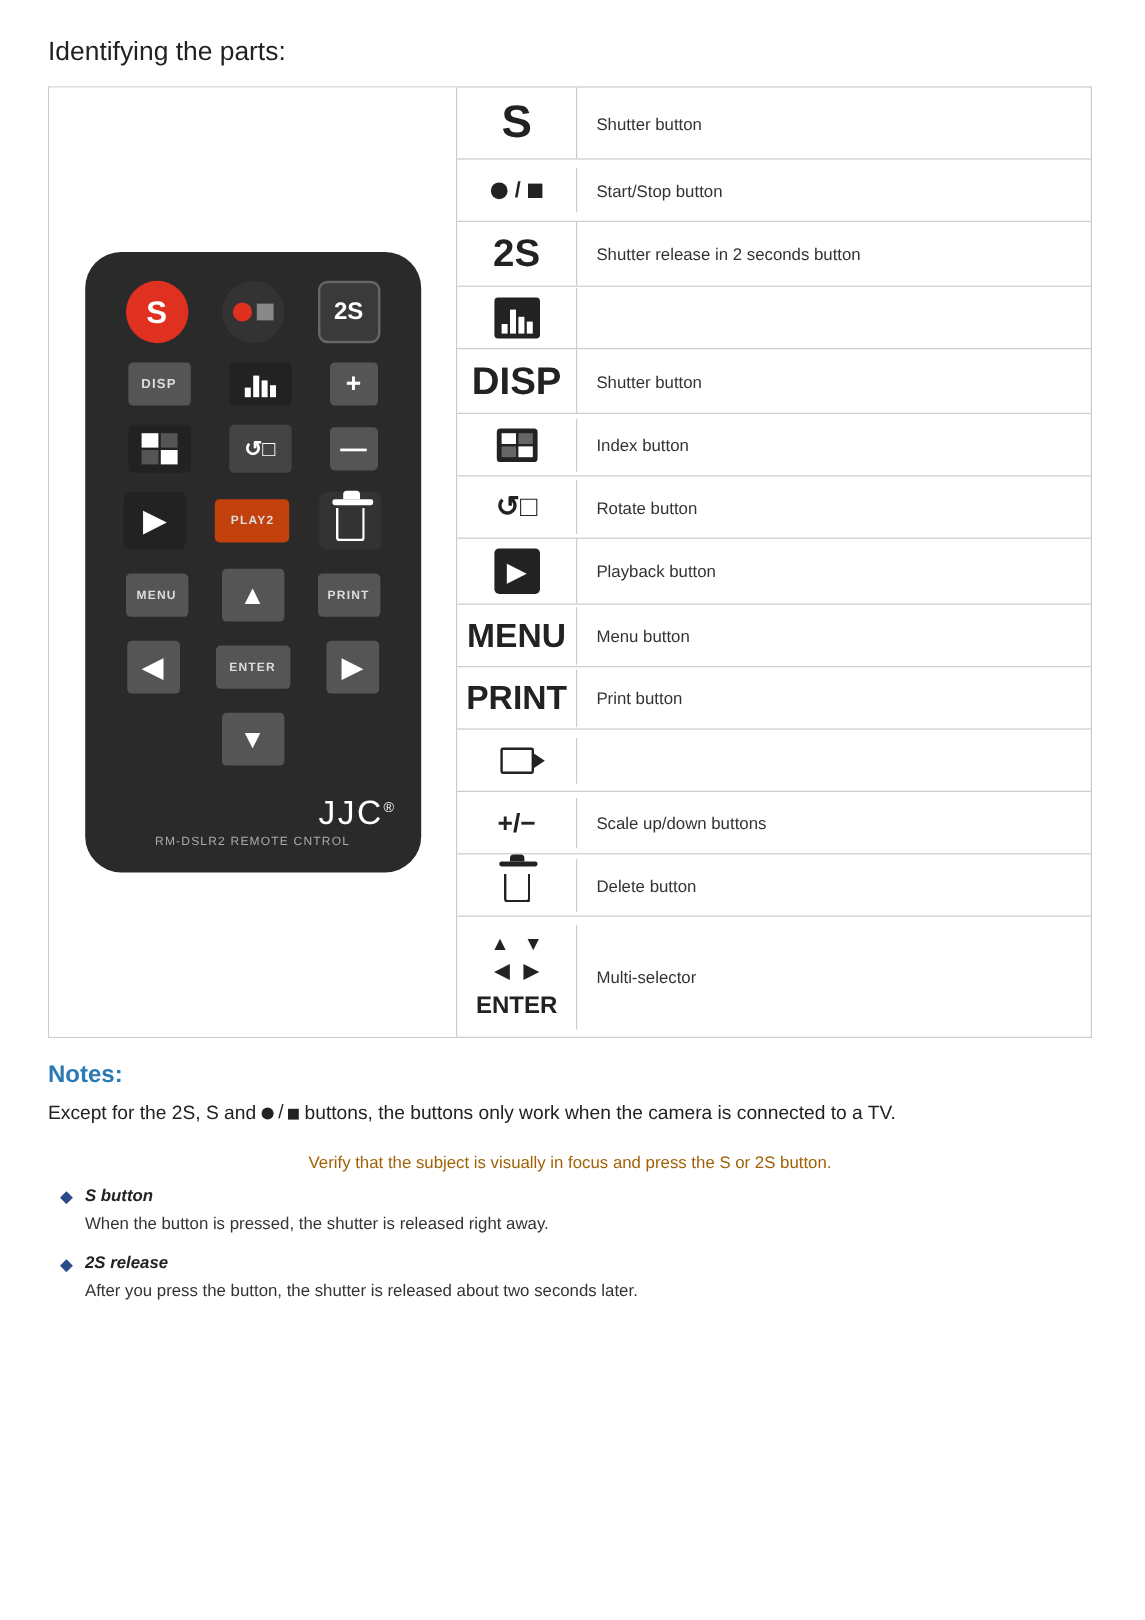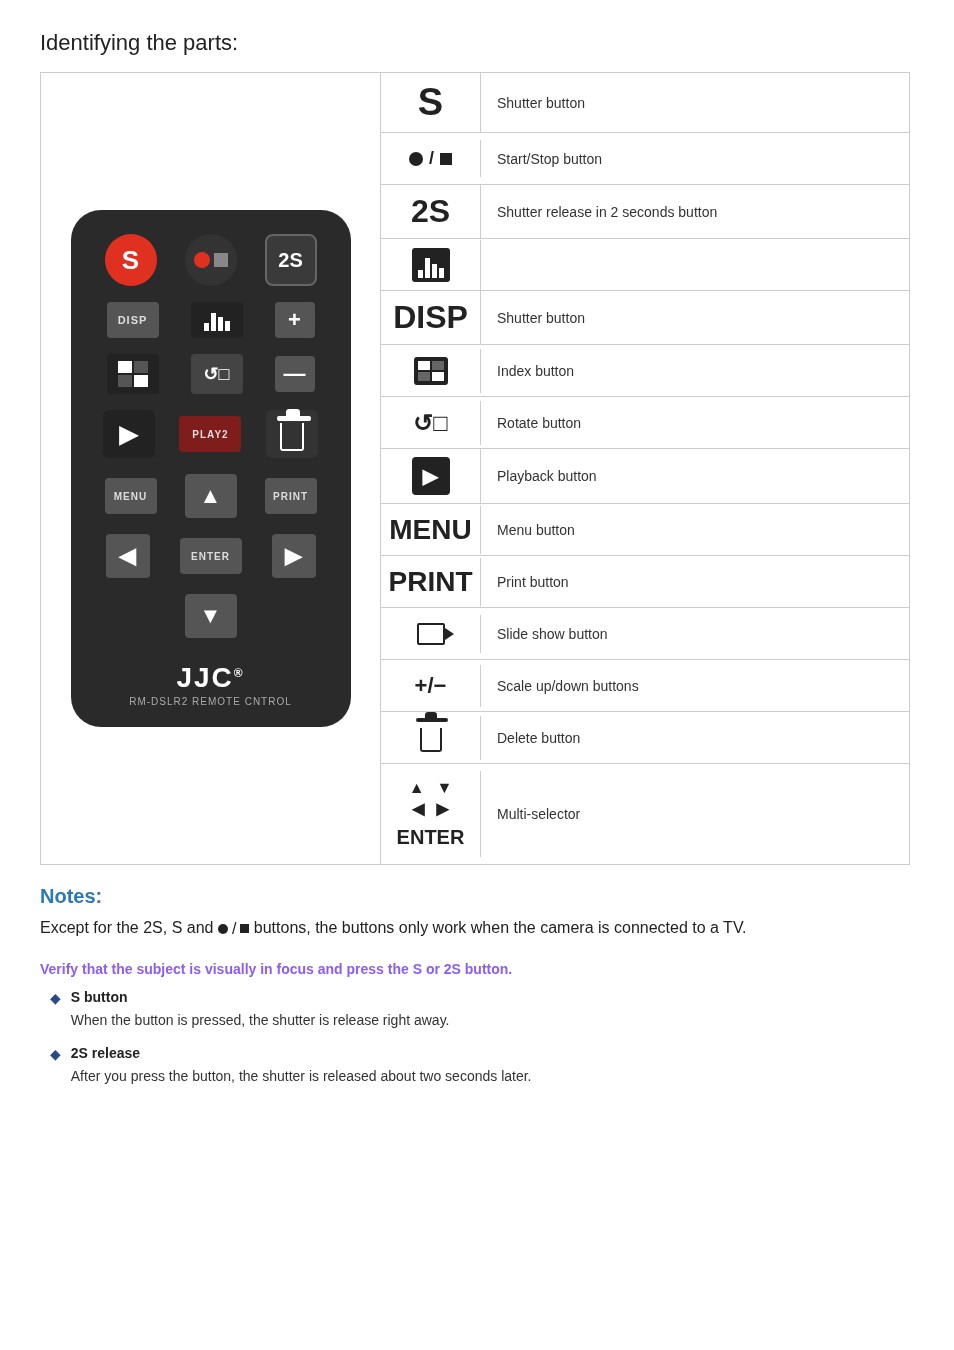--- a/index.html
+++ b/index.html
@@ -137,21 +137,21 @@
     }
     .btn-play {
       width: 52px; height: 48px;
       background: #222;
       border-radius: 6px;
       font-size: 24px;
       color: #fff;
     }
     .btn-play2 {
       width: 62px; height: 36px;
-      background: #7f1d1d;
+      background: #c2410c;
       border-radius: 4px;
       font-size: 10px;
       letter-spacing: 1px;
       color: #ddd;
     }
     .btn-delete {
       width: 52px; height: 48px;
       background: #333;
       border-radius: 6px;
       display: flex; align-items: center; justify-content: center;
@@ -232,23 +232,24 @@
       font-size: 22px;
       color: #fff;
     }
     .jjc-brand {
       text-align: center;
       margin-top: 12px;
       padding: 8px 0 0;
     }
     .jjc-brand .brand-name {
       font-size: 28px;
-      font-weight: bold;
+      font-weight: normal;
       color: #fff;
       letter-spacing: 2px;
+      text-align: right;
     }
     .jjc-brand .reg {
       font-size: 12px;
       vertical-align: super;
     }
     .jjc-brand .sub-name {
       font-size: 10px;
       color: #aaa;
       letter-spacing: 1px;
       margin-top: 2px;
@@ -315,43 +316,44 @@
       margin-top: 20px;
       width: 870px;
     }
     .shooting-title {
       font-size: 22px;
       color: #2a7ab5;
       margin-bottom: 10px;
     }
     .shooting-subtitle {
       font-size: 14px;
-      font-weight: bold;
+      font-weight: normal;
       margin-bottom: 10px;
-      color: #8b5cf6;
+      color: #a16207;
+      text-align: center;
     }
     .bullet-list {
       list-style: none;
       padding-left: 10px;
     }
     .bullet-list li {
       display: flex;
       align-items: flex-start;
       margin-bottom: 12px;
       font-size: 14px;
       line-height: 1.5;
     }
     .diamond {
       color: #2a4a8a;
       font-size: 14px;
       margin-right: 10px;
       margin-top: 1px;
     }
     .bullet-content { flex: 1; }
-    .bullet-title { font-weight: bold; }
+    .bullet-title { font-weight: bold; font-style: italic; }
     .bullet-desc { color: #333; margin-top: 2px; }
     .inline-icon {
       display: inline-flex; align-items: center; gap: 4px;
       vertical-align: middle;
     }
     .inline-dot { width: 10px; height: 10px; background: #222; border-radius: 50%; display: inline-block; }
     .inline-sq { width: 9px; height: 9px; background: #222; display: inline-block; }
   </style>
 </head>
 <body>
@@ -516,21 +518,20 @@
       <div class="btn-label-cell">Print button</div>
     </div>
 
     <div class="btn-row">
       <div class="btn-icon-cell">
         <div style="position:relative; display:inline-block;">
           <div style="width:28px; height:22px; border:2px solid #222; border-radius:2px; background:#fff;"></div>
           <div style="position:absolute; right:-9px; top:50%; transform:translateY(-50%); width:0; height:0; border-left:9px solid #222; border-top:6px solid transparent; border-bottom:6px solid transparent;"></div>
         </div>
       </div>
-      <div class="btn-label-cell">Slide show button</div>
     </div>
 
     <div class="btn-row">
       <div class="btn-icon-cell">
         <span class="icon-plus-minus">+/−</span>
       </div>
       <div class="btn-label-cell">Scale up/down buttons</div>
     </div>
 
     <div class="btn-row">
@@ -575,21 +576,21 @@
   </div>
 </div>
 
 <div class="shooting-section">
   <div class="shooting-subtitle">Verify that the subject is visually in focus and press the S or 2S button.</div>
   <ul class="bullet-list">
     <li>
       <span class="diamond">◆</span>
       <div class="bullet-content">
         <div class="bullet-title">S button</div>
-        <div class="bullet-desc">When the button is pressed, the shutter is release right away.</div>
+        <div class="bullet-desc">When the button is pressed, the shutter is released right away.</div>
       </div>
     </li>
     <li>
       <span class="diamond">◆</span>
       <div class="bullet-content">
         <div class="bullet-title">2S release</div>
         <div class="bullet-desc">After you press the button, the shutter is released about two seconds later.</div>
       </div>
     </li>
   </ul>

